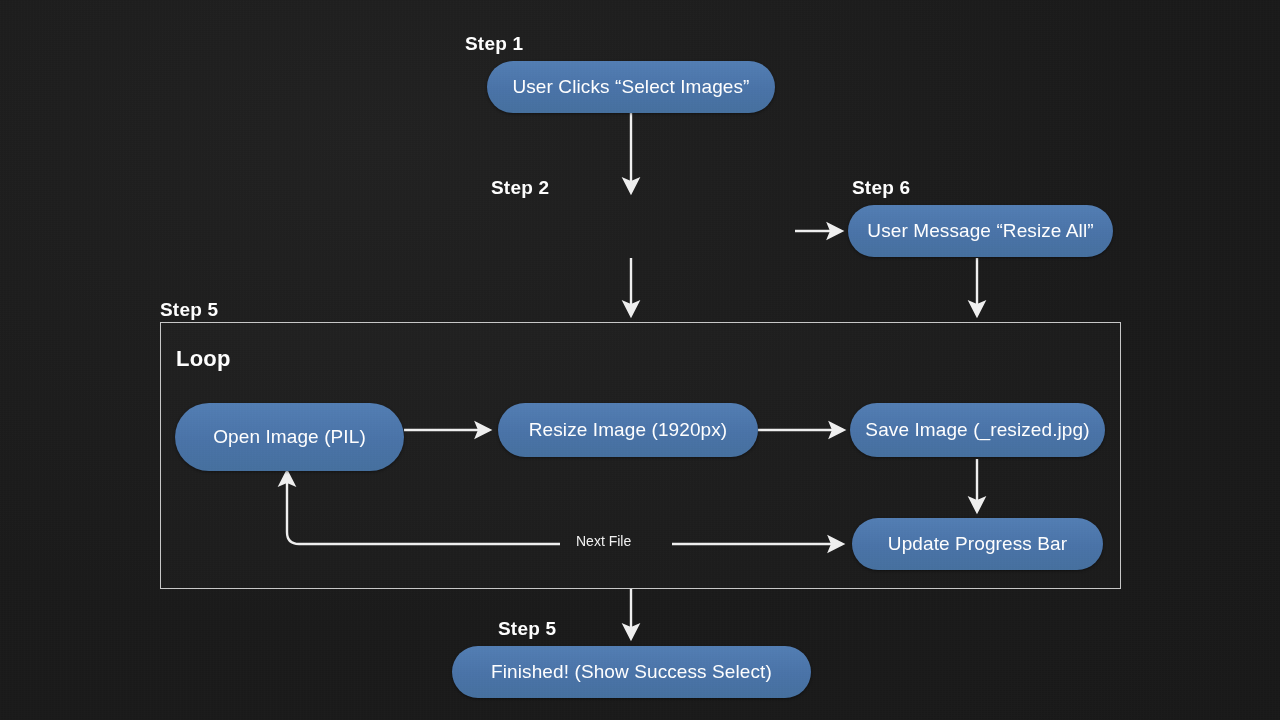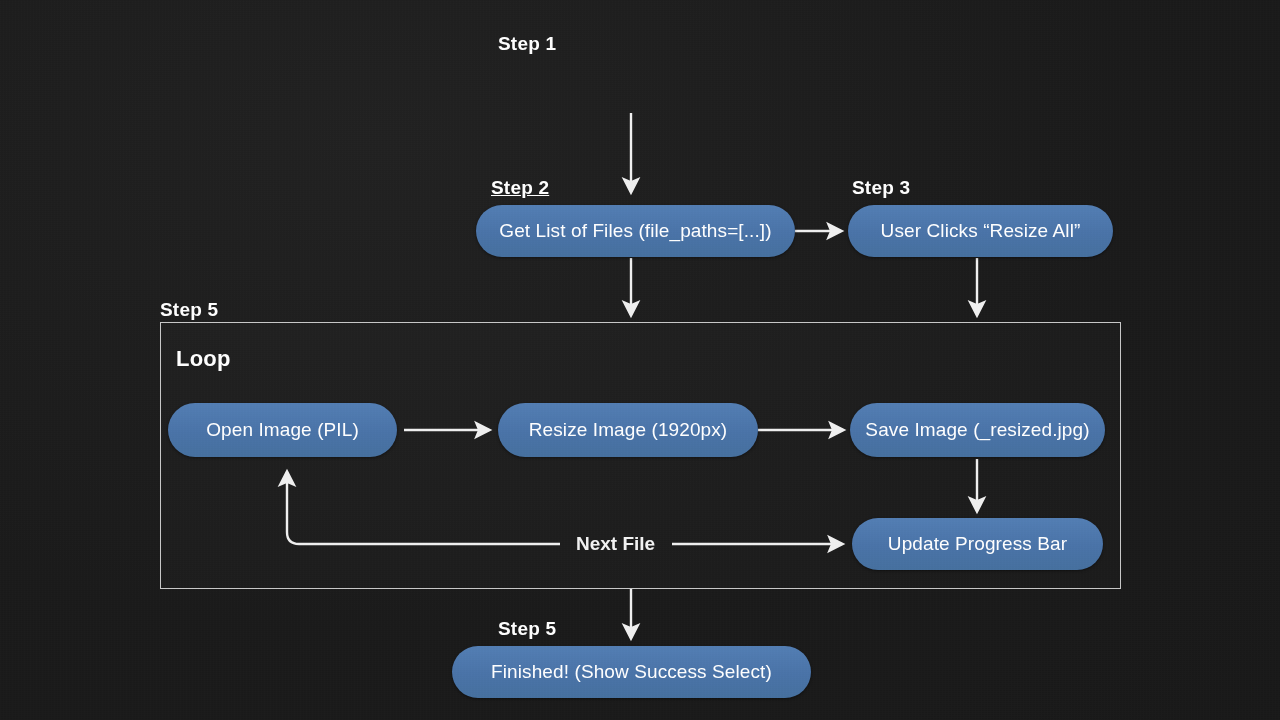--- a/index.html
+++ b/index.html
@@ -68,22 +68,22 @@
     position: absolute;
     color: #ffffff;
     font-size: 22px;
     font-weight: 700;
     letter-spacing: .2px;
     white-space: nowrap;
   }
   .edgelabel {
     position: absolute;
     color: #f2f2f2;
-    font-size: 19px;
-    font-weight: 700;
+    font-size: 14px;
+    font-weight: 400;
     white-space: nowrap;
     background: transparent;
   }
 </style>
 </head>
 <body>
 
 <div id="stage">
 
   <svg id="svglayer" viewBox="0 0 1280 720" xmlns="http://www.w3.org/2000/svg">
@@ -107,33 +107,33 @@
 
     <path d="M977,459 L977,511" stroke="#f0f0f0" stroke-width="2.4" fill="none" marker-end="url(#arrowhead)"></path>
 
     <path d="M560,544 L299,544 Q287,544 287,532 L287,472" stroke="#f0f0f0" stroke-width="2.4" fill="none" marker-end="url(#arrowhead)"></path>
 
     <path d="M672,544 L842,544" stroke="#f0f0f0" stroke-width="2.4" fill="none" marker-end="url(#arrowhead)"></path>
 
     <path d="M631,589 L631,638" stroke="#f0f0f0" stroke-width="2.4" fill="none" marker-end="url(#arrowhead)"></path>
   </svg>
 
-  <div class="steplabel" style="left:498px; top:33px;">Step 1</div>
+  <div class="steplabel" style="left:465px; top:33px;">Step 1</div>
+  <div class="node" style="left:487px; top:61px; width:288px; height:52px;">User Clicks “Select Images”</div>
 
-  <div class="steplabel" style="left:491px; top:177px;text-decoration:underline;">Step 2</div>
-  <div class="node" style="left:476px; top:205px; width:319px; height:52px;">Get List of Files (file_paths=[...])</div>
+  <div class="steplabel" style="left:491px; top:177px;">Step 2</div>
 
-  <div class="steplabel" style="left:852px; top:177px;">Step 3</div>
-  <div class="node" style="left:848px; top:205px; width:265px; height:52px;">User Clicks “Resize All”</div>
+  <div class="steplabel" style="left:852px; top:177px;">Step 6</div>
+  <div class="node" style="left:848px; top:205px; width:265px; height:52px;">User Message “Resize All”</div>
 
   <div class="steplabel" style="left:160px; top:299px;">Step 5</div>
   <div class="groupbox" style="left:160px; top:322px; width:961px; height:267px;"></div>
   <div class="grouptitle" style="left:176px; top:346px;">Loop</div>
 
-  <div class="node" style="left:168px; top:403px; width:229px; height:54px;">Open Image (PIL)</div>
+  <div class="node" style="left:175px; top:403px; width:229px; height:68px;">Open Image (PIL)</div>
 
   <div class="node" style="left:498px; top:403px; width:260px; height:54px;text-align:center;">Resize Image (1920px)</div>
 
   <div class="node" style="left:852px; top:518px; width:251px; height:52px;">Update Progress Bar</div>
 
   <div class="node" style="left:850px; top:403px; width:255px; height:54px;">Save Image (_resized.jpg)</div>
 
   <div class="edgelabel" style="left:576px; top:533px;">Next File</div>
 
   <div class="steplabel" style="left:458px; top:618px;margin-left:40px;">Step 5</div>

